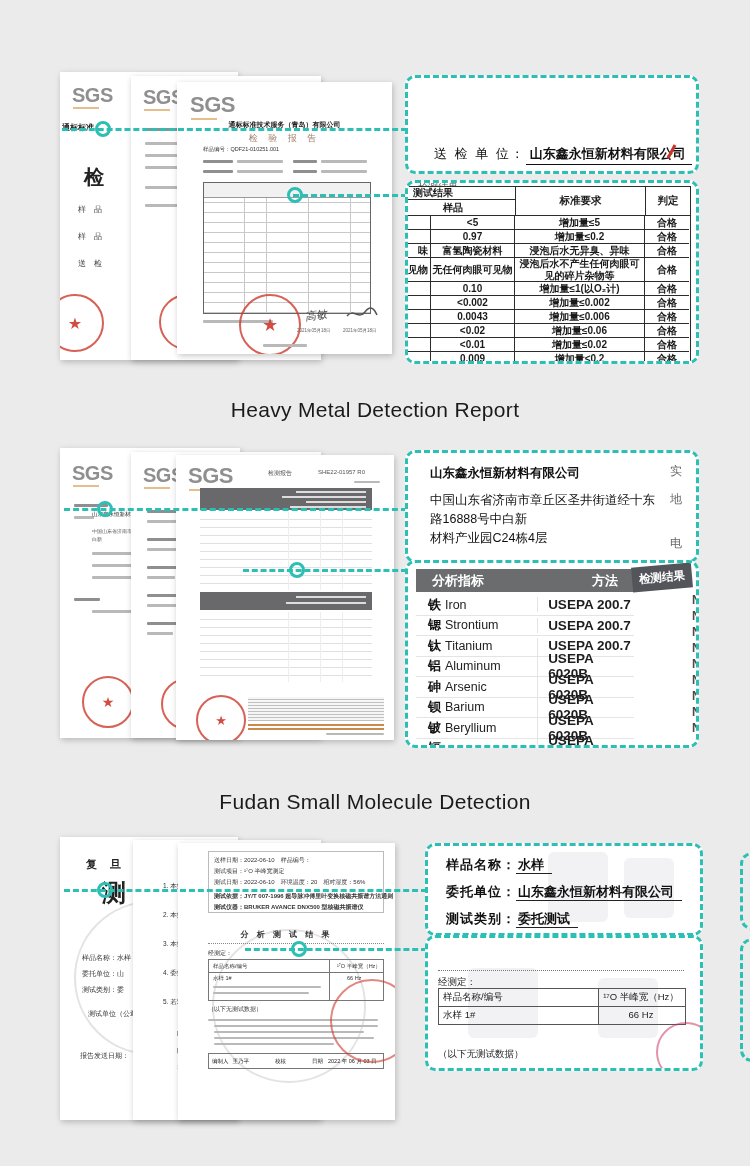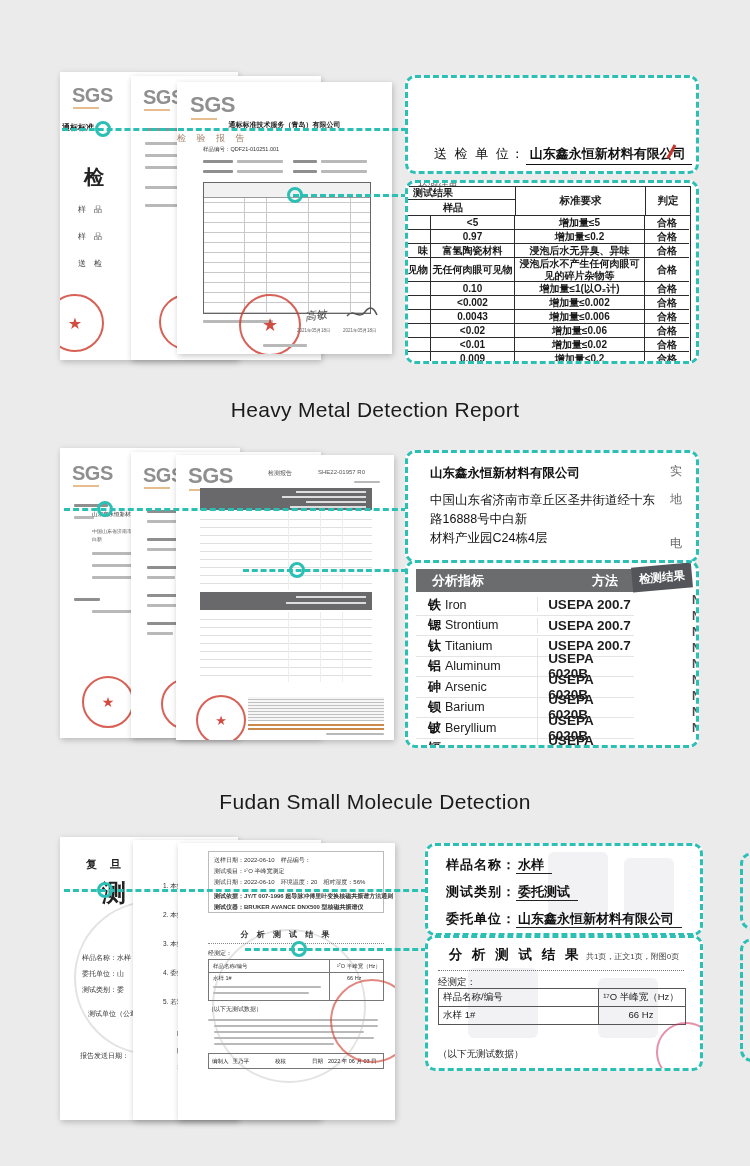--- a/index.html
+++ b/index.html
@@ -102,21 +102,21 @@
     <div class="stamp" style="left:28px;top:218px;width:52px;height:52px;font-size:15px">
         <span>★</span>
       </div>
     <div class="bar" style="left:92px;top:232px;width:40px"></div>
     <div class="bar" style="left:92px;top:242px;width:52px"></div>
   </div>
 
   <div class="page" style="left:177px;top:82px;width:215px;height:272px;z-index:3">
     <div class="sgs" style="left:13px;top:10px"><span class="sgs-txt" style="font-size:22px">SGS</span></div>
     <div class="t" style="left:0;top:38px;width:215px;text-align:center;font-size:7px;font-weight:bold;color:#1c1c1c">通标标准技术服务（青岛）有限公司</div>
-    <div class="t" style="left:0;top:50px;width:215px;font-size:9px;color:#a3846f;letter-spacing:4px">检 验 报 告</div>
+    <div class="t" style="left:0;top:50px;width:215px;text-align:center;font-size:9px;color:#a3846f;letter-spacing:4px">检 验 报 告</div>
     <div class="t" style="left:26px;top:64px;font-size:5.5px;color:#333">样品编号：QDF21-010251.001</div>
     <div class="bar dk" style="left:26px;top:78px;width:30px"></div>
       <div class="bar" style="left:60px;top:78px;width:46px"></div>
     <div class="bar dk" style="left:116px;top:78px;width:24px"></div>
       <div class="bar" style="left:144px;top:78px;width:46px"></div>
     <div class="bar dk" style="left:26px;top:88px;width:30px"></div>
       <div class="bar" style="left:60px;top:88px;width:46px"></div>
     <div class="bar dk" style="left:116px;top:88px;width:24px"></div>
       <div class="bar" style="left:144px;top:88px;width:46px"></div>
     <div class="doc-table" style="left:26px;top:100px;width:166px;height:130px">
@@ -487,33 +487,29 @@
   <div class="dash-line" style="left:245px;top:948px;width:182px"></div>
   <div class="dash-circle" style="left:291px;top:941px"></div>
 
   <div class="callout" style="left:425px;top:843px;width:272px;height:87px">
     <div class="wm-blob" style="left:120px;top:6px;width:60px;height:70px"></div>
     <div class="wm-blob" style="left:196px;top:12px;width:50px;height:60px"></div>
     <div class="abs" style="left:18px;top:10px">
 
         <div class="fi-row"><span class="fi-label">样品名称：</span><span class="fi-value">水样</span></div>
 
+        <div class="fi-row"><span class="fi-label">委托单位：</span><span class="fi-value">山东鑫永恒新材料有限公司</span></div>
+
         <div class="fi-row"><span class="fi-label">测试类别：</span><span class="fi-value">委托测试</span></div>
-
-        <div class="fi-row"><span class="fi-label">委托单位：</span><span class="fi-value">山东鑫永恒新材料有限公司</span></div>
       </div>
   </div>
 
   <div class="callout" style="left:425px;top:935px;width:272px;height:130px">
     <div class="wm-blob" style="left:40px;top:30px;width:70px;height:70px"></div>
     <div class="wm-blob" style="left:170px;top:40px;width:60px;height:60px"></div>
-    <div class="abs" style="left:0;top:7px;width:100%;text-align:center">
-      <span style="font-size:13.5px;font-weight:bold;letter-spacing:3px;color:#111">分 析 测 试 结 果</span>
-      <span style="font-size:8px;color:#444">共1页，正文1页，附图0页</span>
-    </div>
     <div class="abs" style="left:10px;top:32px;width:246px;border-top:1px dotted #777"></div>
     <div class="t" style="left:10px;top:38px;font-size:9.5px;color:#222">经测定：</div>
     <div class="fu-tbl" style="left:10px;top:50px;width:246px">
       <div class="fu-row">
         <div class="fu-c1">样品名称/编号</div>
         <div class="fu-c2">¹⁷O 半峰宽（Hz）</div>
       </div>
       <div class="fu-row">
         <div class="fu-c1">水样 1#</div>
         <div class="fu-c2">66 Hz</div>

